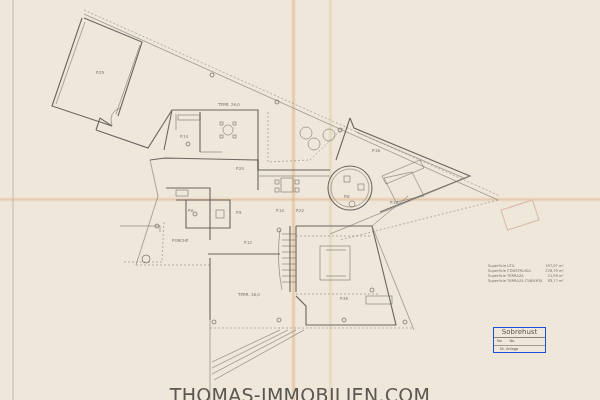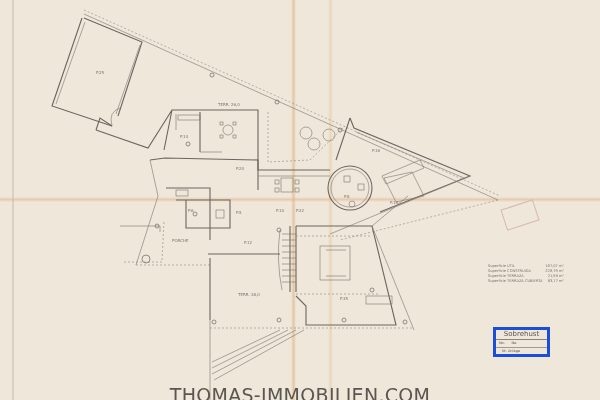--- a/index.html
+++ b/index.html
@@ -10,21 +10,21 @@
   .edge-l { position: absolute; left: 12px; top: 0; width: 2px; height: 400px; background: #d8d0c2; }
   svg.plan { position: absolute; left: 0; top: 0; }
   .wall { fill: none; stroke: #6b6660; stroke-width: 1.1; }
   .wall2 { fill: none; stroke: #8a847c; stroke-width: 0.7; }
   .dash { fill: none; stroke: #8e877e; stroke-width: 0.6; stroke-dasharray: 2 2; }
   .furn { fill: none; stroke: #7a746c; stroke-width: 0.6; }
   .col { fill: none; stroke: #6b6660; stroke-width: 0.7; }
   .lbl { font-family: "DejaVu Sans", sans-serif; font-size: 4px; fill: #7b746c; }
   .surf { position: absolute; left: 488px; top: 264px; font-family: "DejaVu Sans", sans-serif; font-size: 3.6px; color: #7a736b; line-height: 5px; }
   .surf .row { display: flex; width: 76px; justify-content: space-between; }
-  .stamp { position: absolute; left: 493px; top: 327px; width: 51px; height: 24px; border: 3px solid #1d4ed8; font-family: "DejaVu Sans", sans-serif; color: #5c5750; }
+  .stamp { position: absolute; left: 493px; top: 327px; width: 51px; height: 24px; border: 1px solid #1d4ed8; font-family: "DejaVu Sans", sans-serif; color: #5c5750; }
   .stamp .t { font-size: 7px; text-align: center; line-height: 9px; border-bottom: 1px solid #8a847c; }
   .stamp .s { font-size: 3.5px; padding: 1px 3px; line-height: 5px; border-bottom: 0.5px solid #a09a92; }
   .stamp .s2 { font-size: 3.5px; padding: 1px 6px; line-height: 5px; }
   .seal { position: absolute; left: 503px; top: 204px; width: 32px; height: 20px; border: 1px solid #d8b8a8; transform: rotate(-18deg); }
   .watermark { position: absolute; left: 0; top: 372px; width: 600px; text-align: center; font-family: "DejaVu Sans", sans-serif; font-size: 19px; letter-spacing: 0.3px; color: #5a5651; margin-top: 12px; }
 </style>
 </head>
 <body>
 
 <div class="sheet">

